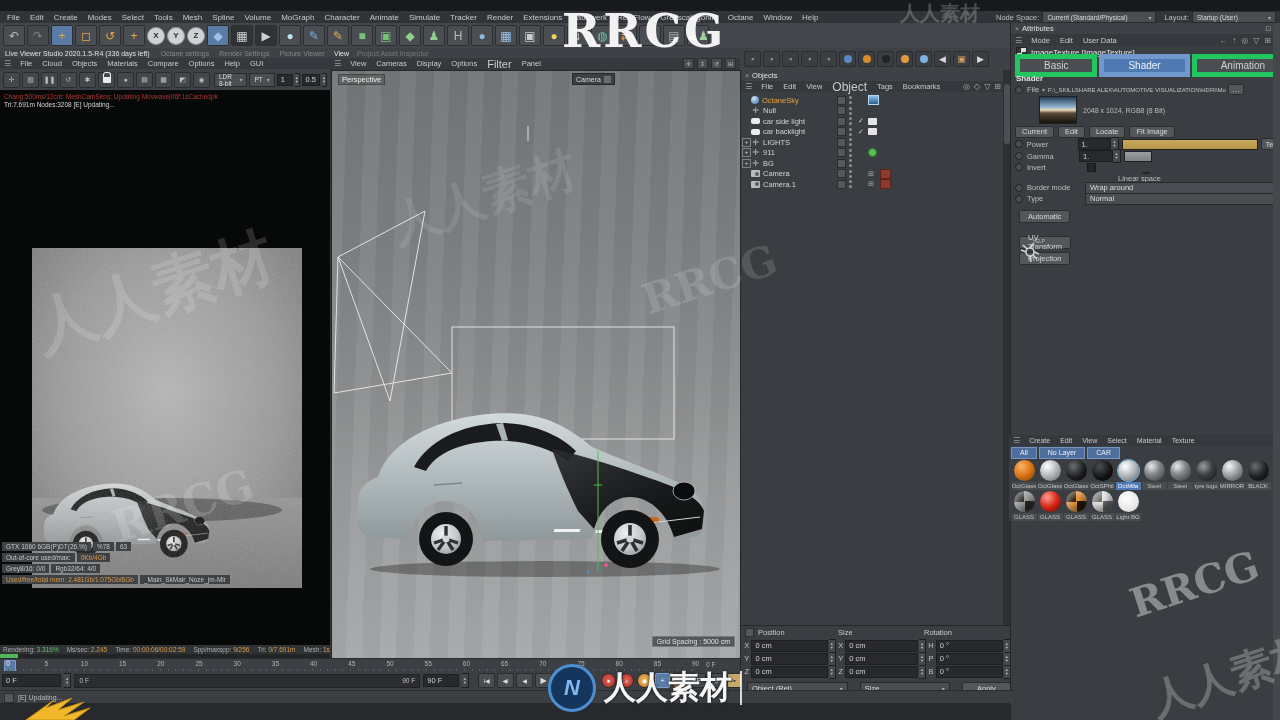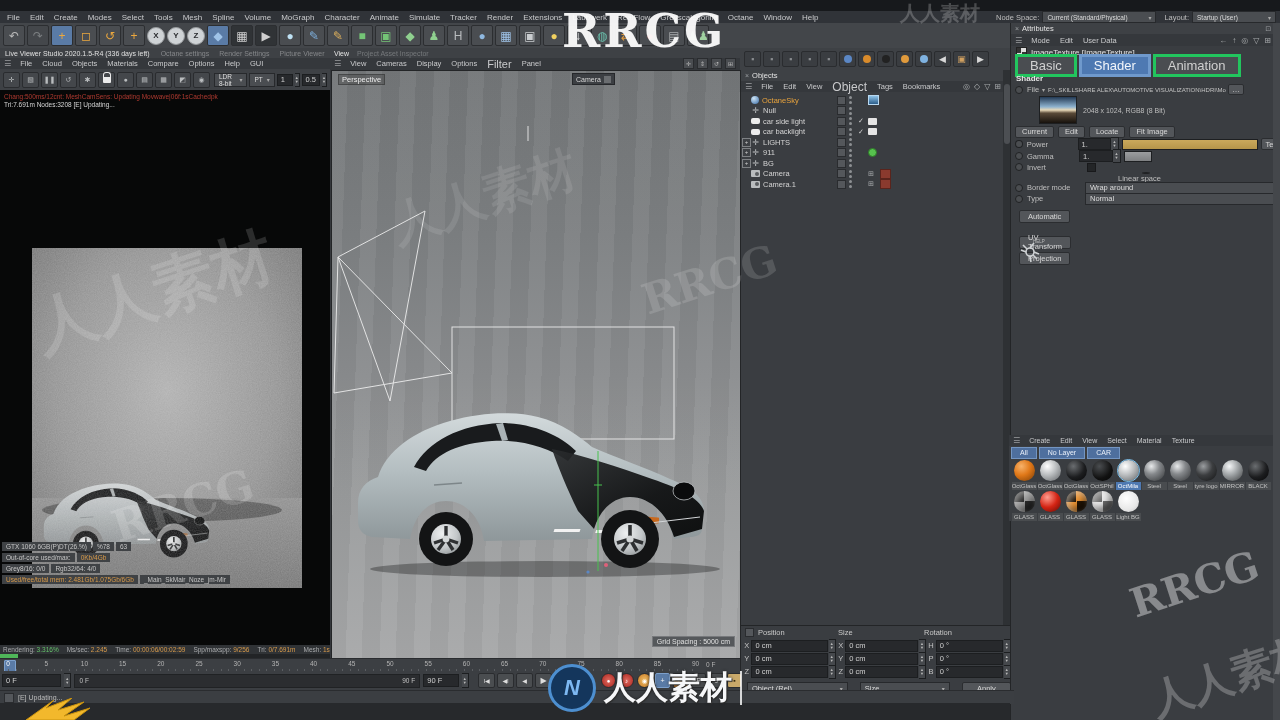--- a/index.html
+++ b/index.html
@@ -13,21 +13,21 @@
   .mi.dim{color:#85878a;}
   .hamb{color:#9a9da0;font-size:8px;padding:0 4px;}
   .panel{background:#3a3d41;}
   .field{background:#27292c;border:1px solid #1c1e20;color:#cfcfcf;height:10px;display:flex;align-items:center;padding:0 3px;font-size:7.5px;}
   .stp{display:flex;flex-direction:column;justify-content:center;background:#45484c;border:1px solid #1c1e20;border-left:none;height:12px;width:7px;color:#b9b9b9;font-size:4px;line-height:4px;align-items:center;}
   .drop{background:#4a4d51;border:1px solid #27292c;color:#dcdcdc;display:flex;align-items:center;justify-content:space-between;padding:0 4px;font-size:7.5px;}
   .drop .car{color:#a8a8a8;font-size:6px;margin-left:4px;}
   .btn{background:#53565a;border:1px solid #2b2d30;border-radius:2px;color:#d8d8d8;display:flex;align-items:center;justify-content:center;font-size:7.5px;}
   .ticon{width:20px;height:19px;border-radius:2px;display:flex;align-items:center;justify-content:center;font-size:12px;color:#c5c5c5;flex:0 0 auto;}
   .ticon.sm{width:15px;height:14px;font-size:9px;}
-  .tab{padding:1px 12px;border:3px solid #22c55e;background:#4a4d51;color:#d0d0d0;font-size:13px;}
+  .tab{padding:1px 24px;border:5px solid #22c55e;background:#4a4d51;color:#d0d0d0;font-size:10px;}
   .tab.on{background:#4e79b2;border-color:#6f99cc;color:#f2f6fb;}
   .bluebtn{background:#4e6f9e;border:1px solid #7395c2;color:#e9f0fa;font-size:7px;display:flex;align-items:center;justify-content:center;}
   .wm{position:absolute;pointer-events:none;font-weight:bold;white-space:nowrap;z-index:50;}
   .dot2{display:inline-flex;flex-direction:column;gap:2px;}
   .dot2 i{width:3px;height:3px;border-radius:50%;background:#8d9093;}
   .matcell{width:26px;display:flex;flex-direction:column;align-items:center;}
   .sphere{width:21px;height:21px;border-radius:50%;margin:1px;}
   .matlabel{width:25px;height:8px;overflow:hidden;font-size:6px;color:#c3c3c3;text-align:center;background:#494c4f;line-height:8px;}
   .ckb{width:7px;height:7px;border:1px solid #18191b;background:#232527;display:flex;align-items:center;justify-content:center;color:#e8e8e8;font-size:6px;}
   .alabel{color:#bfbfbf;font-size:7.5px;}

